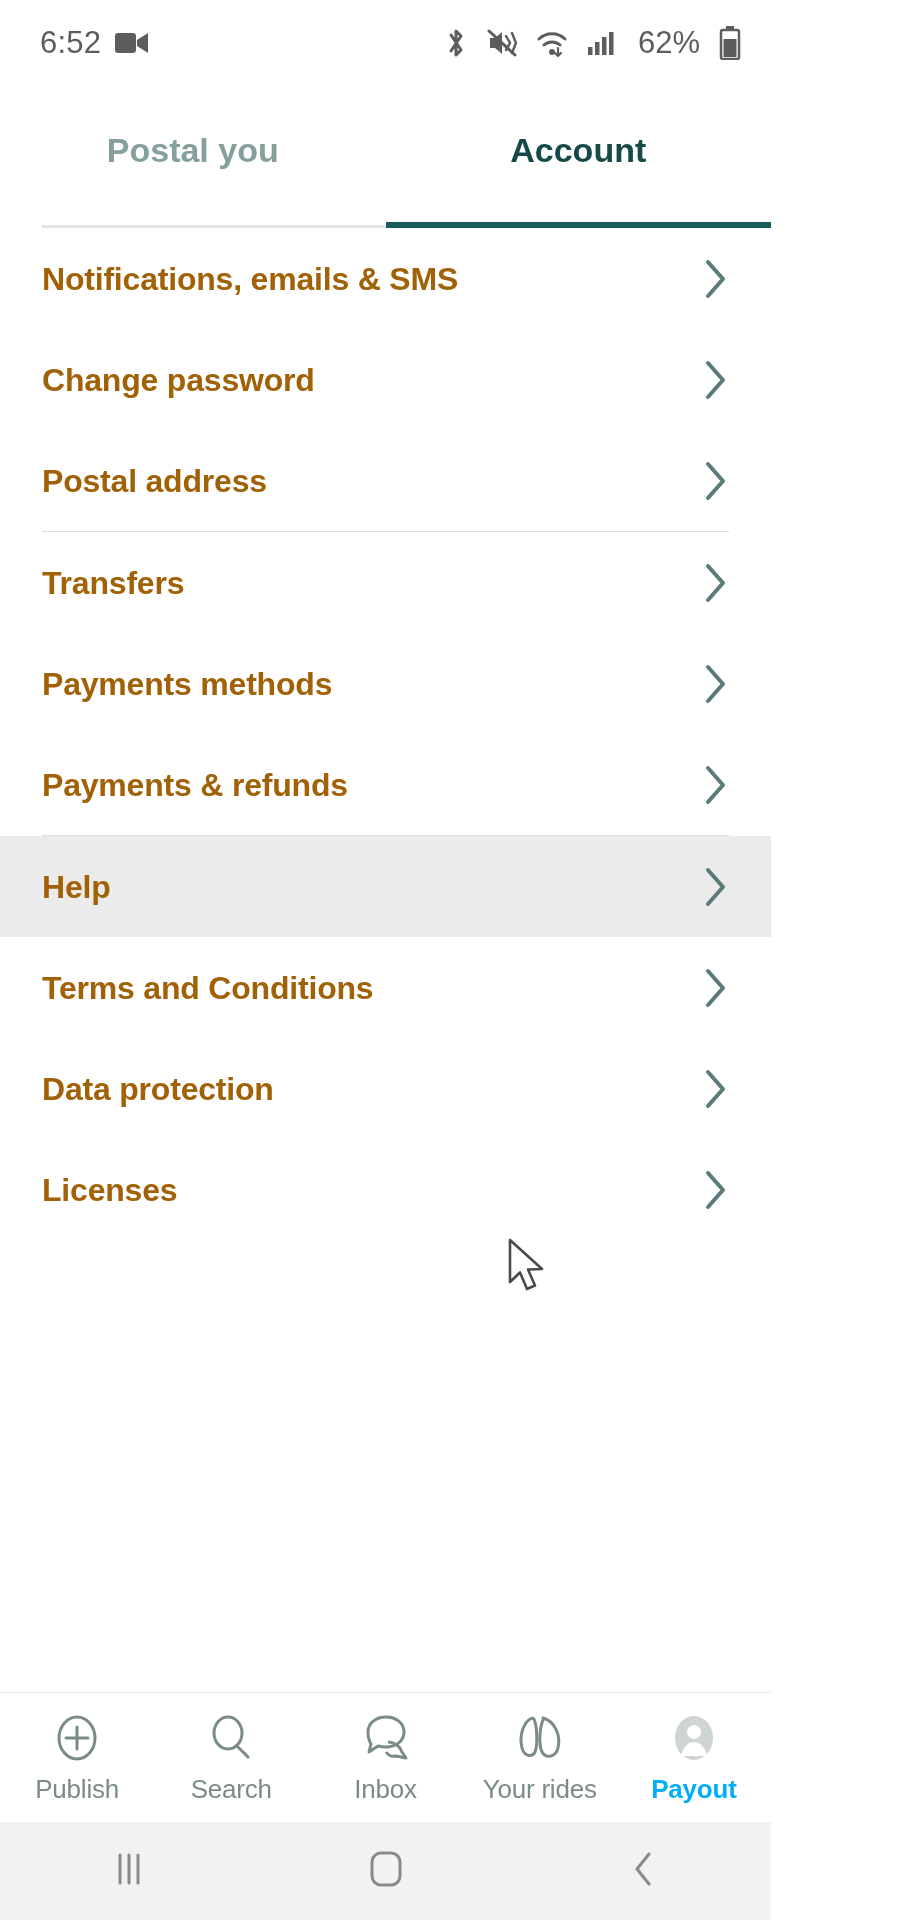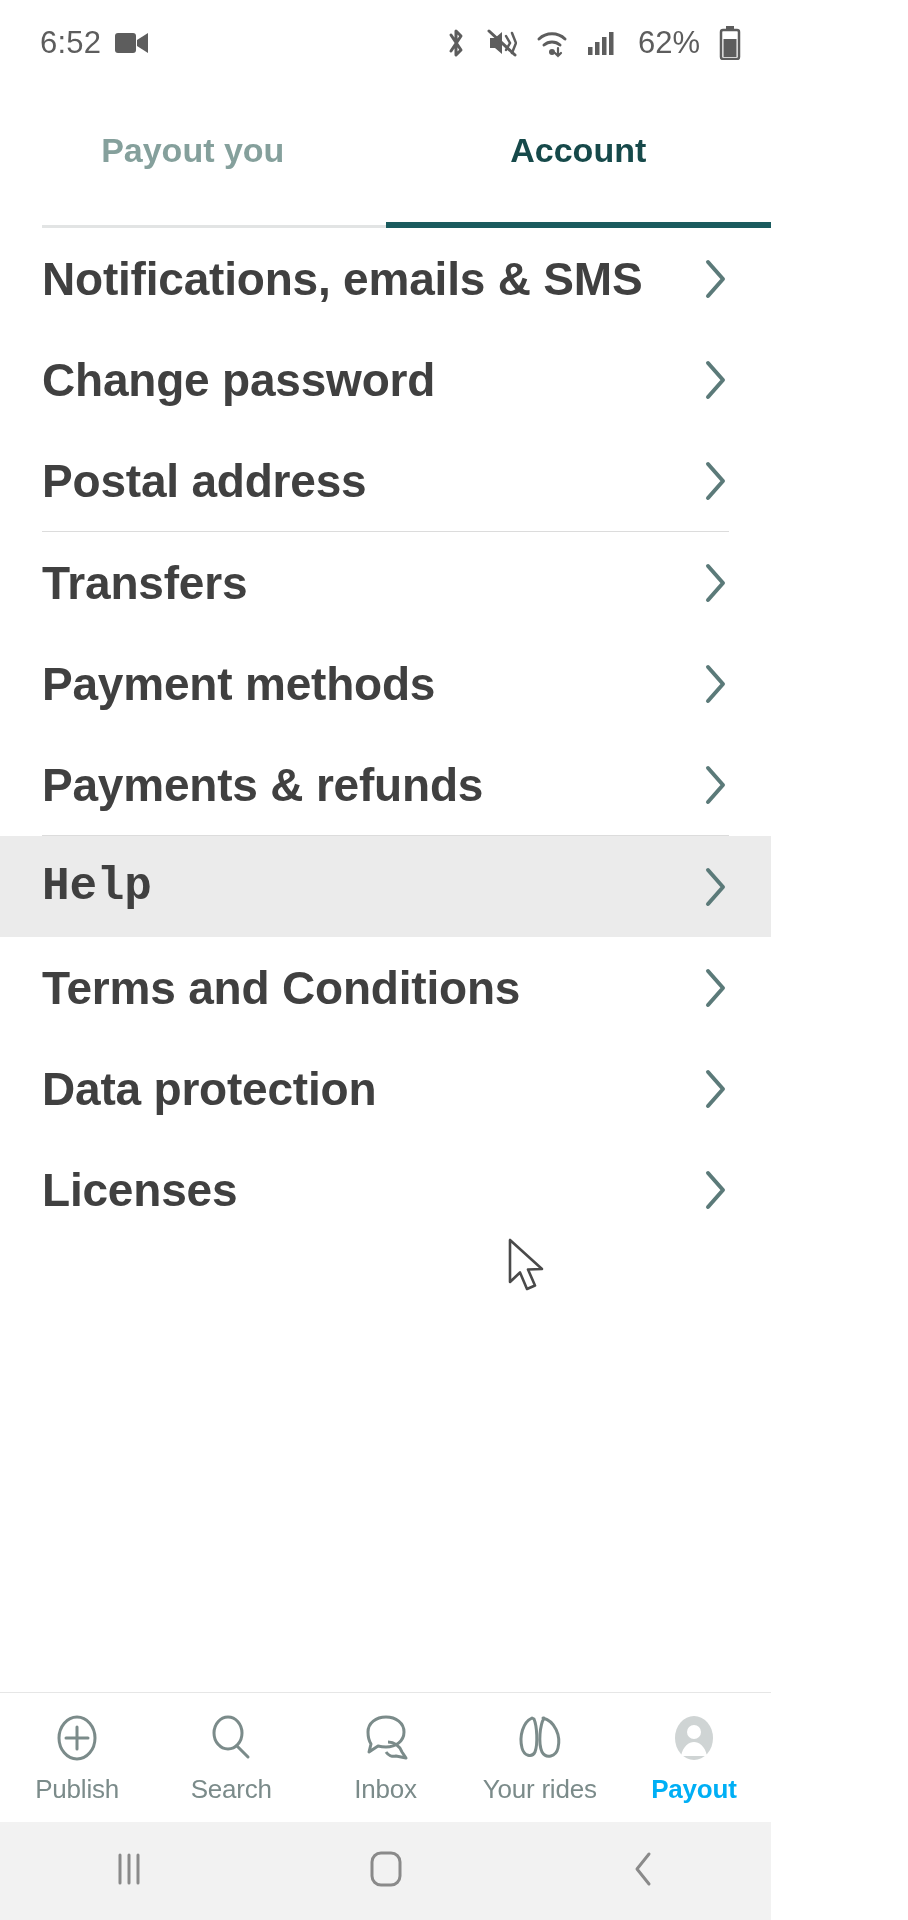--- a/index.html
+++ b/index.html
@@ -59,24 +59,24 @@
     overflow:hidden;
     position:relative;
   }
   .row {
     height:101px;
     display:flex; align-items:center;
     padding:0 42px;
     background:#ffffff;
     position:relative;
   }
-  .row.highlight { background:#ebebeb;font-family:Liberation Mono, monospace; }
+  .row.highlight { background:#ebebeb; }
   .row-label {
-    font-size:46px;
-    color:#404040;
+    font-size:32px;
+    color:#a16207;
     font-weight:600;
     letter-spacing:-0.2px;
     line-height:1;
   }
   .row-spacer { flex:1; }
   .chev { width:26px; height:44px; flex:0 0 26px; }
   .group-div {
     height:1px;
     background:#dcdcdc;
     margin:0 42px;
@@ -166,21 +166,21 @@
           <rect x="7" y="0" width="8" height="4" fill="#5d5d5d"></rect>
           <rect x="2" y="4" width="18" height="29" rx="2" fill="none" stroke="#5d5d5d" stroke-width="2.5"></rect>
           <rect x="4.5" y="13" width="13" height="18" fill="#5d5d5d"></rect>
         </svg>
       </span>
     </div>
   </div>
 
   <div class="tabs">
     <div class="tab inactive">
-      <span>Payout you</span>
+      <span>Postal you</span>
     </div>
     <div class="tab active">
       <span>Account</span>
     </div>
     <div class="tab-underline-base"></div>
     <div class="tab-underline-active"></div>
   </div>
 
   <div class="list">
 
@@ -217,21 +217,21 @@
     <div class="row">
       <span class="row-label">Transfers</span>
       <span class="row-spacer"></span>
       <span class="chev">
         <svg width="26" height="44" viewBox="0 0 26 44">
             <path d="M5 5 L20 22 L5 39" fill="none" stroke="#5b7a79" stroke-width="4" stroke-linecap="round" stroke-linejoin="round"></path>
           </svg>
       </span>
     </div>
     <div class="row">
-      <span class="row-label">Payment methods</span>
+      <span class="row-label">Payments methods</span>
       <span class="row-spacer"></span>
       <span class="chev">
         <svg width="26" height="44" viewBox="0 0 26 44">
             <path d="M5 5 L20 22 L5 39" fill="none" stroke="#5b7a79" stroke-width="4" stroke-linecap="round" stroke-linejoin="round"></path>
           </svg>
       </span>
     </div>
     <div class="row">
       <span class="row-label">Payments &amp; refunds</span>
       <span class="row-spacer"></span>

